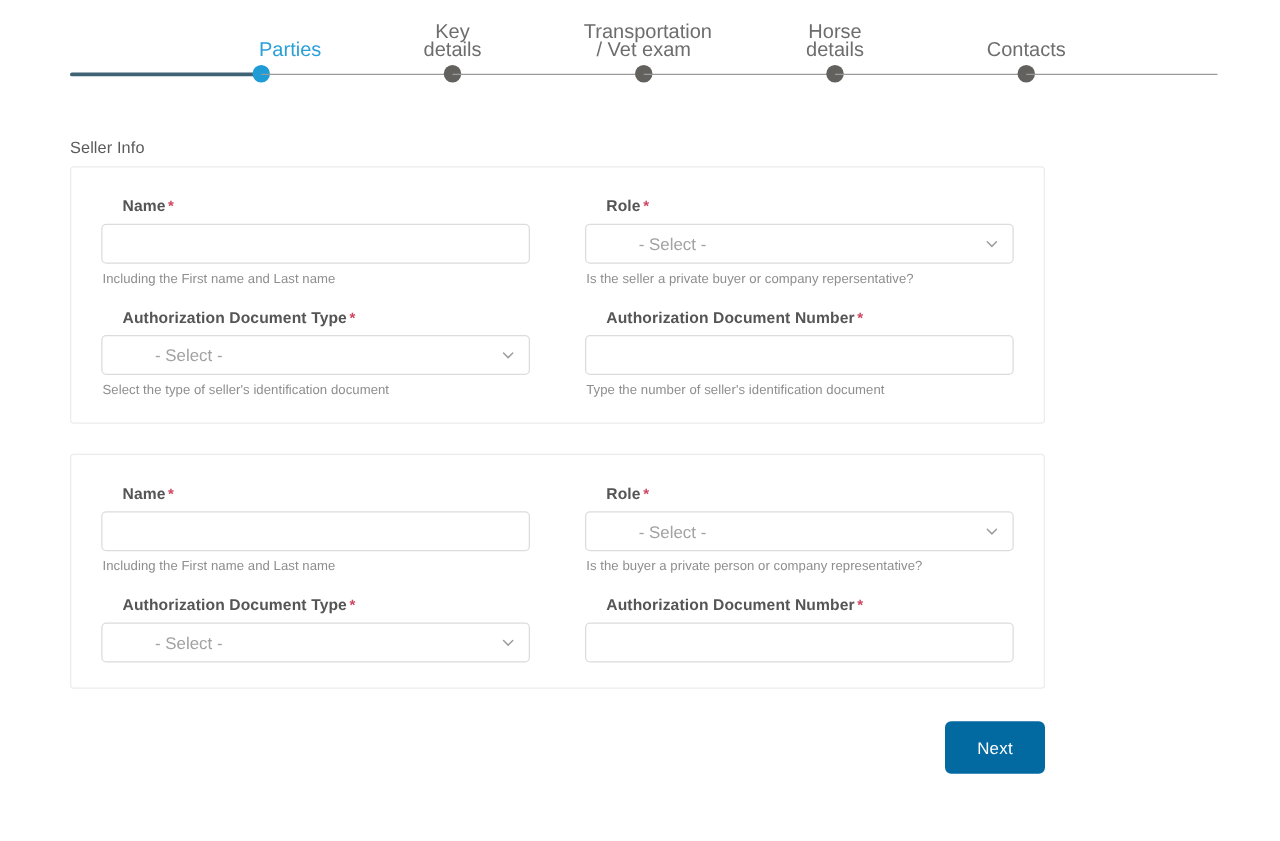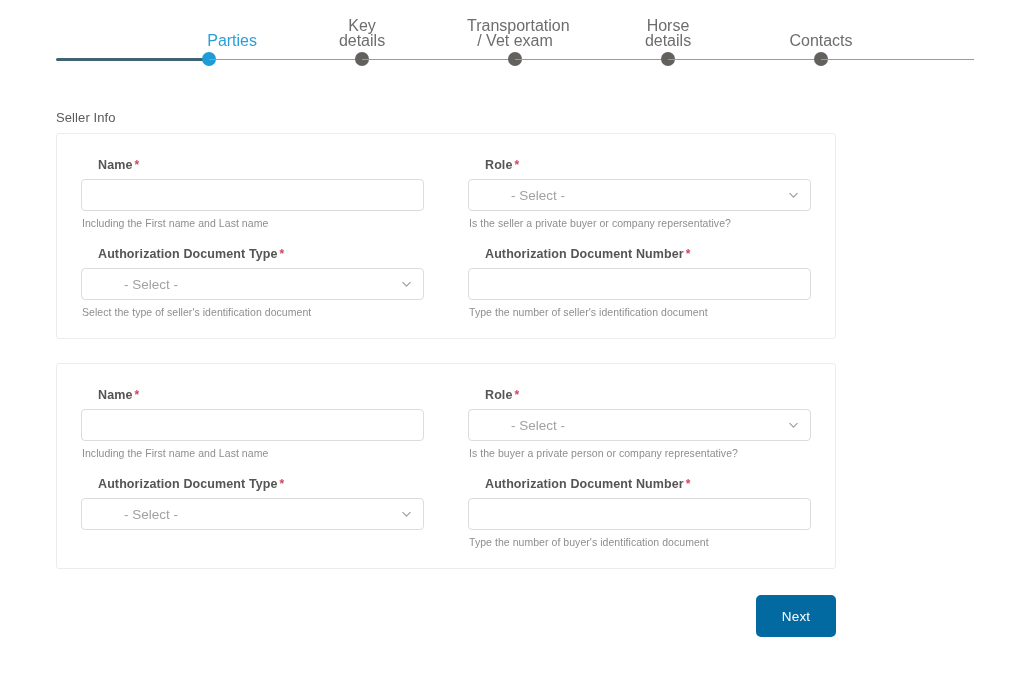--- a/index.html
+++ b/index.html
@@ -319,21 +319,20 @@
                   <svg class="chev" viewBox="0 0 12 12">
                     <path d="M2 4.3 L6 8.3 L10 4.3" fill="none" stroke="#9e9e9e" stroke-width="1.3" stroke-linecap="round" stroke-linejoin="round"></path>
                   </svg>
                 </div>
               </div>
               <div class="field right lastrow">
                 <div class="flabel"><span>Authorization Document Number</span><span class="req">*</span></div>
                 <div class="control">
                   <span class="ph"></span>
                 </div>
-                <div class="hint">Type the number of buyer's identification document</div>
               </div>
             </div>
           </div>
         </div>
       </div>
 
     <div class="footer">
       <button class="next-btn">Next</button>
     </div>
   </div>

